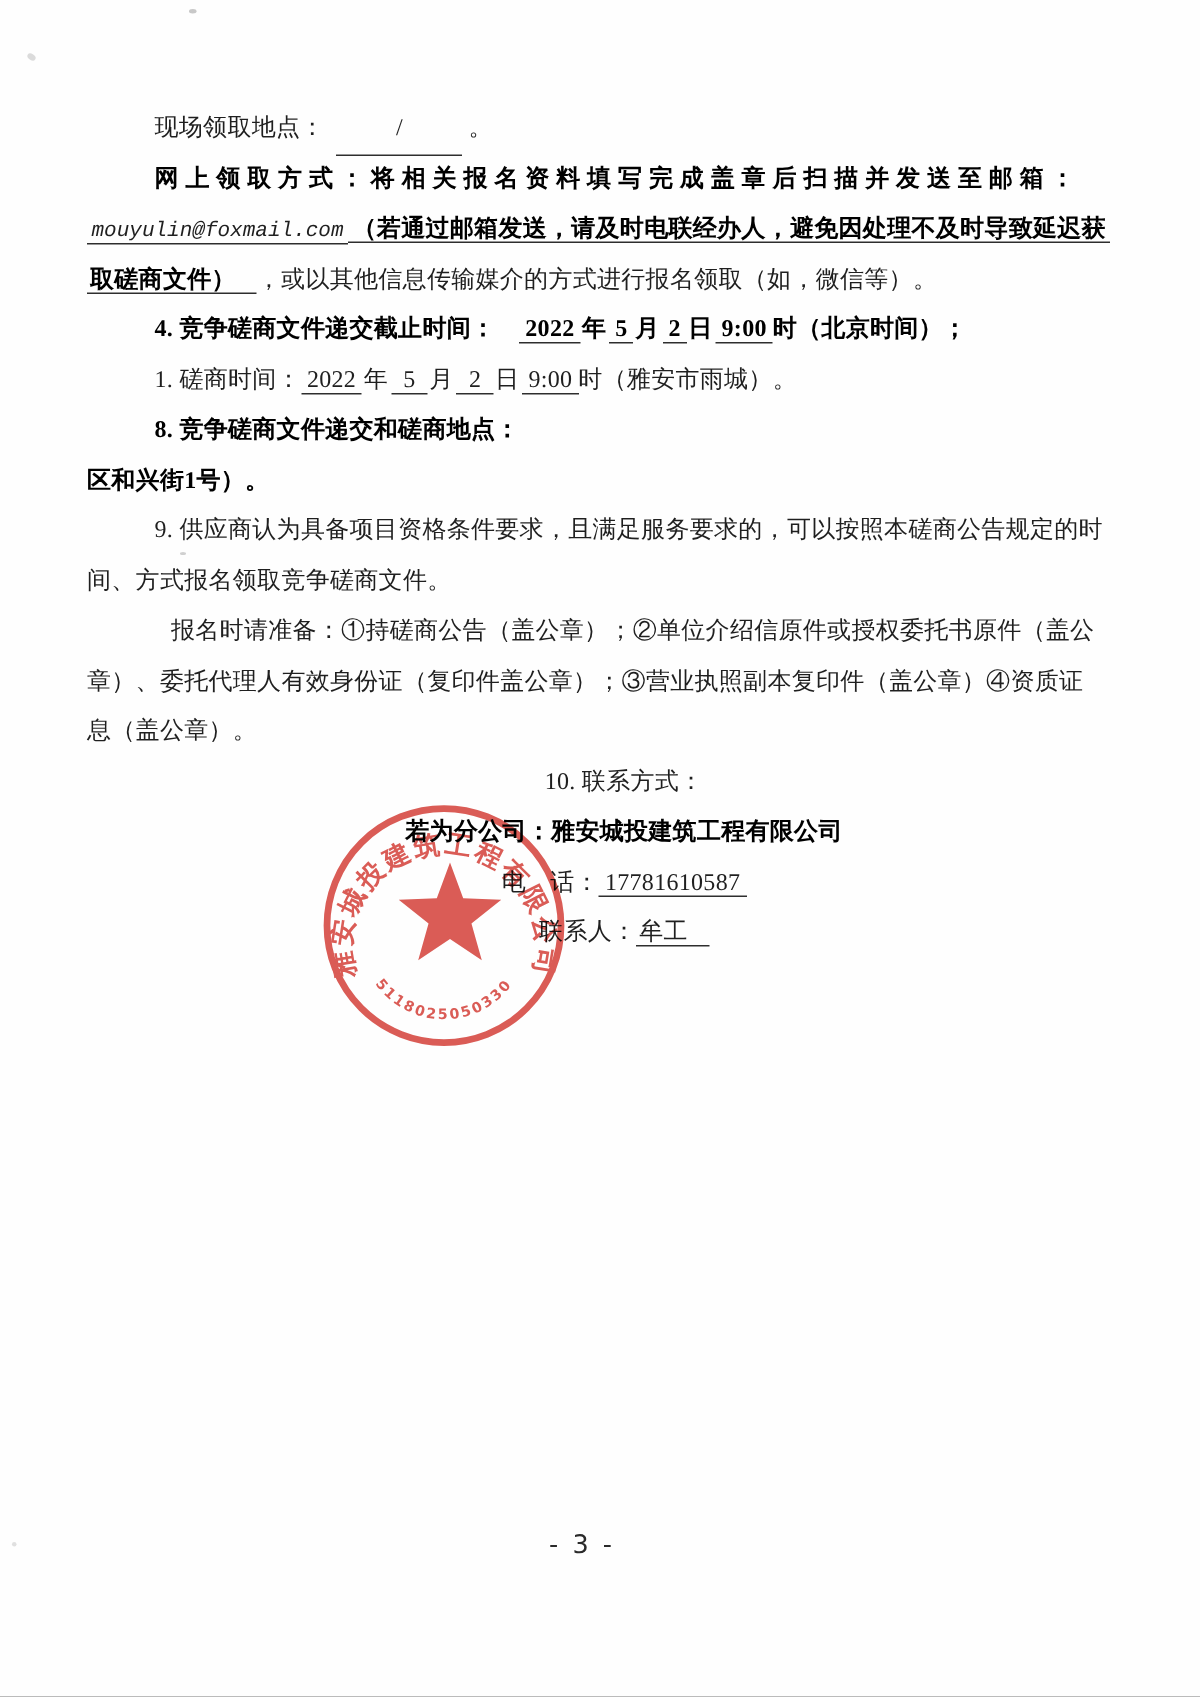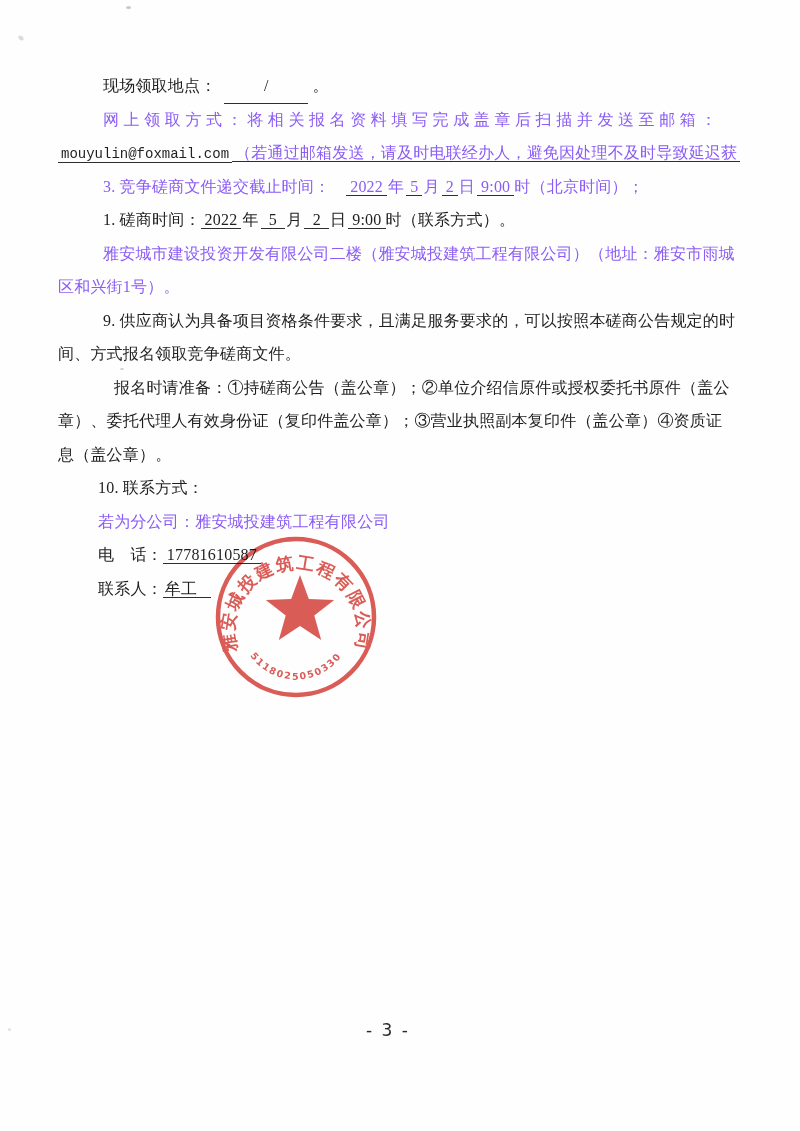--- a/index.html
+++ b/index.html
@@ -19,35 +19,36 @@
     left: 58px;
     top: 69px;
     width: 676px;
     font-size: 16px;
     line-height: 33.5px;
     letter-spacing: 0.2px;
   }
   .line { white-space: nowrap; height: 33.5px; }
   .ind { padding-left: 45px; }
   .ind2 { padding-left: 56px; }
-  .ind3 { padding-left: 40px; }
-  .b { font-weight: normal; color: #8b5cf6; }
+  .ind3 { padding-left: 40px; text-align: center; }
+  .b { font-weight: bold; color: #000000; }
   .spread { letter-spacing: 4.6px; }
   .u {
     border-bottom: 1.5px solid #2e2e2e;
     padding: 0 3px;
   }
   .u-num { border-bottom: 1.5px solid #2e2e2e; padding: 0 4px; }
   .u-tail { border-bottom: 1.5px solid #2e2e2e; padding: 0 14px 0 2px; }
   .unit { margin: 0 2px 0 1px; }
   .gap-l { margin-left: 16px; }
   .mono {
     font-family: "Liberation Mono", "DejaVu Sans Mono", monospace;
     font-size: 14px;
     letter-spacing: 0;
+    font-style: italic;
   }
   .blank-slot {
     display: inline-block;
     width: 84px;
     text-align: center;
     border-bottom: 1.5px solid #2e2e2e;
     margin: 0 4px 0 8px;
   }
   
   .seal {
@@ -96,33 +97,36 @@
     </div>
 
     <div class="line ind b spread">
       <span>网上领取方式：将相关报名资料填写完成盖章后扫描并发送至邮箱：</span>
     </div>
 
     <div class="line">
       <span class="mono u">mouyulin@foxmail.com</span><span class="b u">（若通过邮箱发送，请及时电联经办人，避免因处理不及时导致延迟获</span>
     </div>
 
+    <div class="line">
+      <span class="b u-tail">取磋商文件）</span><span>，或以其他信息传输媒介的方式进行报名领取（如，微信等）。</span>
+    </div>
 
     <div class="line ind b">
-      <span>3. 竞争磋商文件递交截止时间：</span><span class="u-num gap-l">2022</span><span class="unit">年</span><span class="u-num">5</span><span class="unit">月</span><span class="u-num">2</span><span class="unit">日</span><span class="u-num">9:00</span><span>时（北京时间）；</span>
+      <span>4. 竞争磋商文件递交截止时间：</span><span class="u-num gap-l">2022</span><span class="unit">年</span><span class="u-num">5</span><span class="unit">月</span><span class="u-num">2</span><span class="unit">日</span><span class="u-num">9:00</span><span>时（北京时间）；</span>
     </div>
 
     <div class="line ind">
-      <span>1. 磋商时间：</span><span class="u-num">2022</span><span class="unit">年</span><span class="u-num"> 5 </span><span class="unit">月</span><span class="u-num"> 2 </span><span class="unit">日</span><span class="u-num">9:00</span><span>时（联系方式）。</span>
+      <span>1. 磋商时间：</span><span class="u-num">2022</span><span class="unit">年</span><span class="u-num"> 5 </span><span class="unit">月</span><span class="u-num"> 2 </span><span class="unit">日</span><span class="u-num">9:00</span><span>时（雅安市雨城）。</span>
     </div>
 
+    <div class="line ind b">
+      <span>8. 竞争磋商文件递交和磋商地点：</span>
+    </div>
 
-    <div class="line ind b">
-      <span>雅安城市建设投资开发有限公司二楼（雅安城投建筑工程有限公司）（地址：雅安市雨城</span>
-    </div>
 
     <div class="line b">
       <span>区和兴街1号）。</span>
     </div>
 
     <div class="line ind">
       <span>9. 供应商认为具备项目资格条件要求，且满足服务要求的，可以按照本磋商公告规定的时</span>
     </div>
 
     <div class="line">

